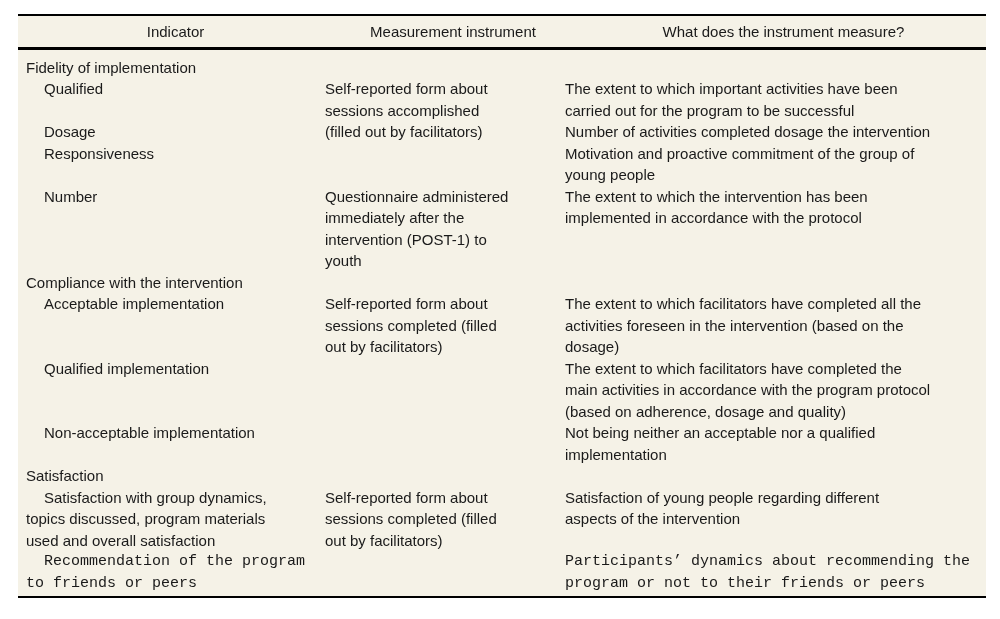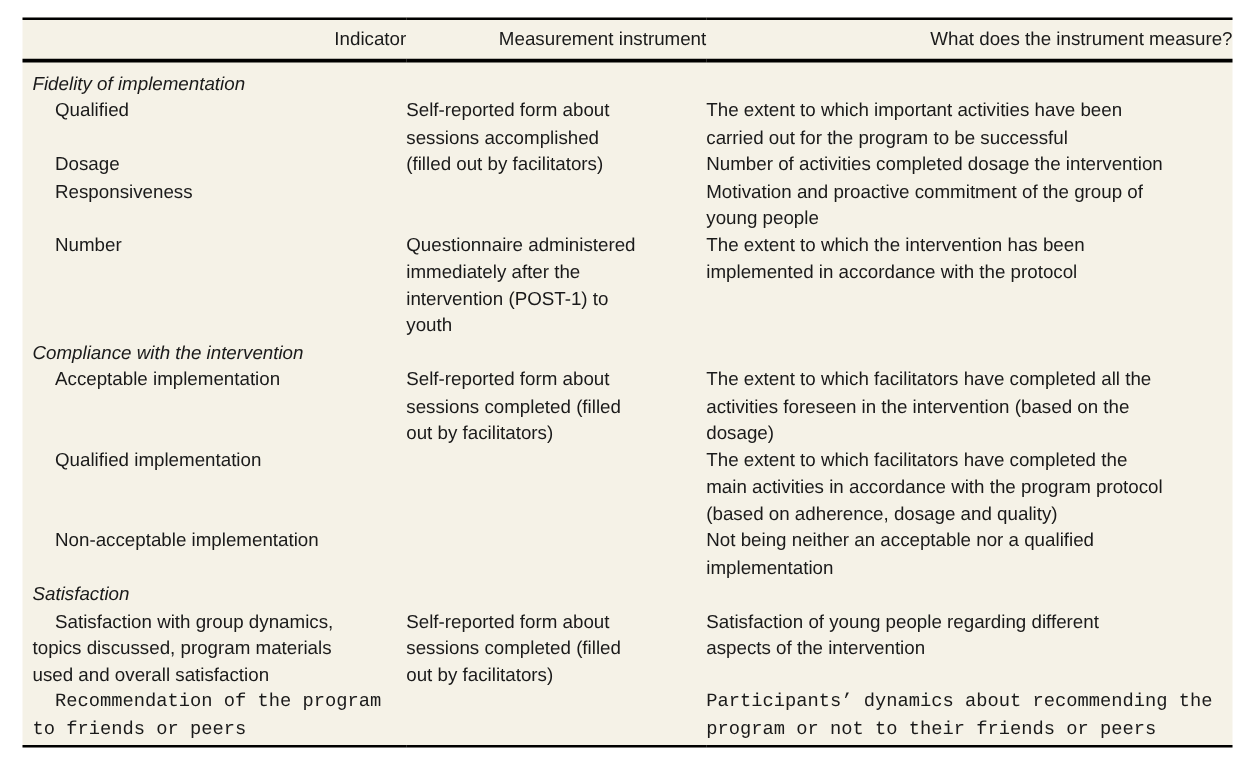--- a/index.html
+++ b/index.html
@@ -26,38 +26,37 @@
     border-top: 2px solid #000000;
     border-bottom: 2px solid #000000;
     color: #1a1a1a;
     font-size: 15px;
     line-height: 21.5px;
   }
   col.c1 { width: 307px; }
   col.c2 { width: 240px; }
   col.c3 { width: 421px; }
   thead th {
-    text-align: right;
+    text-align: center;
     font-weight: normal;
     padding: 5px 0 4px 16px;
     border-bottom: 3px solid #000000;
     vertical-align: middle;
   }
   thead th.h1 { padding-left: 8px; }
   tbody td {
     vertical-align: top;
     padding: 0;
     white-space: pre-line;
   }
   td.indicator {
     padding-left: 8px;
     text-indent: 18px;
   }
   tr.section-row td {
-    font-style: italic;
     padding-left: 8px;
     white-space: normal;
   }
   tr.section-row.first td {
     padding-top: 7px;
   }
   td.measure { padding-right: 8px; }
   td.instrument { padding-right: 40px; margin-top: 32px; }
   tr.last-row td { padding-bottom: 2px; font-family: Liberation Mono, monospace; }
 </style>

